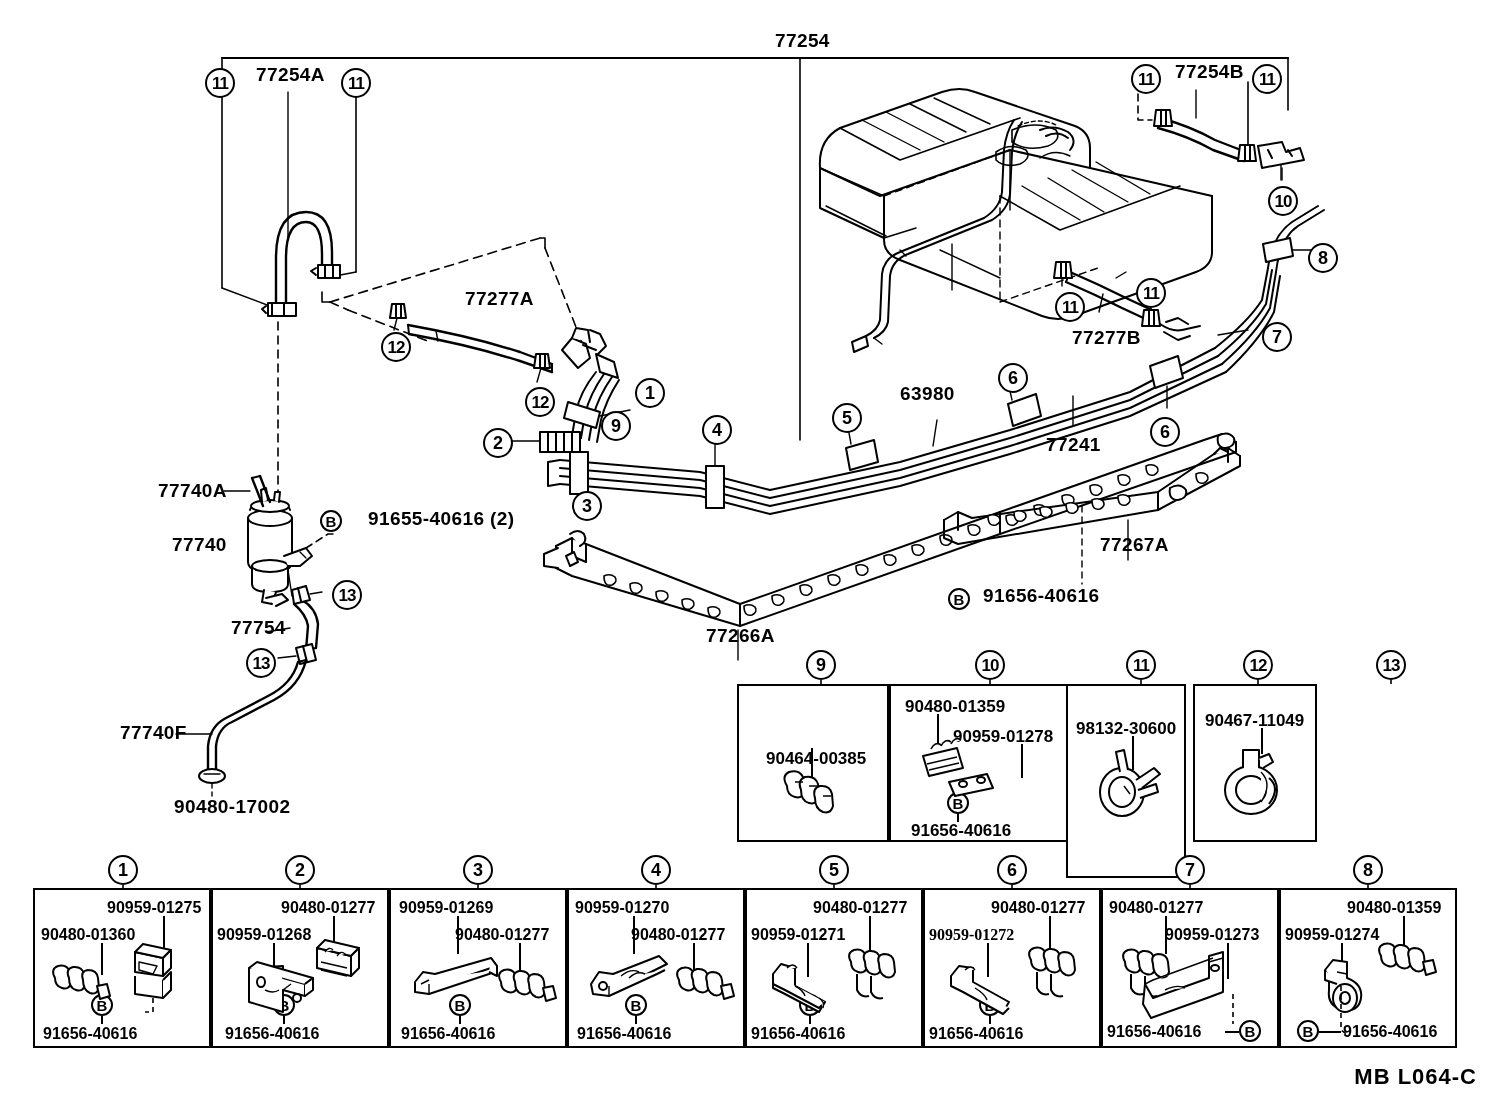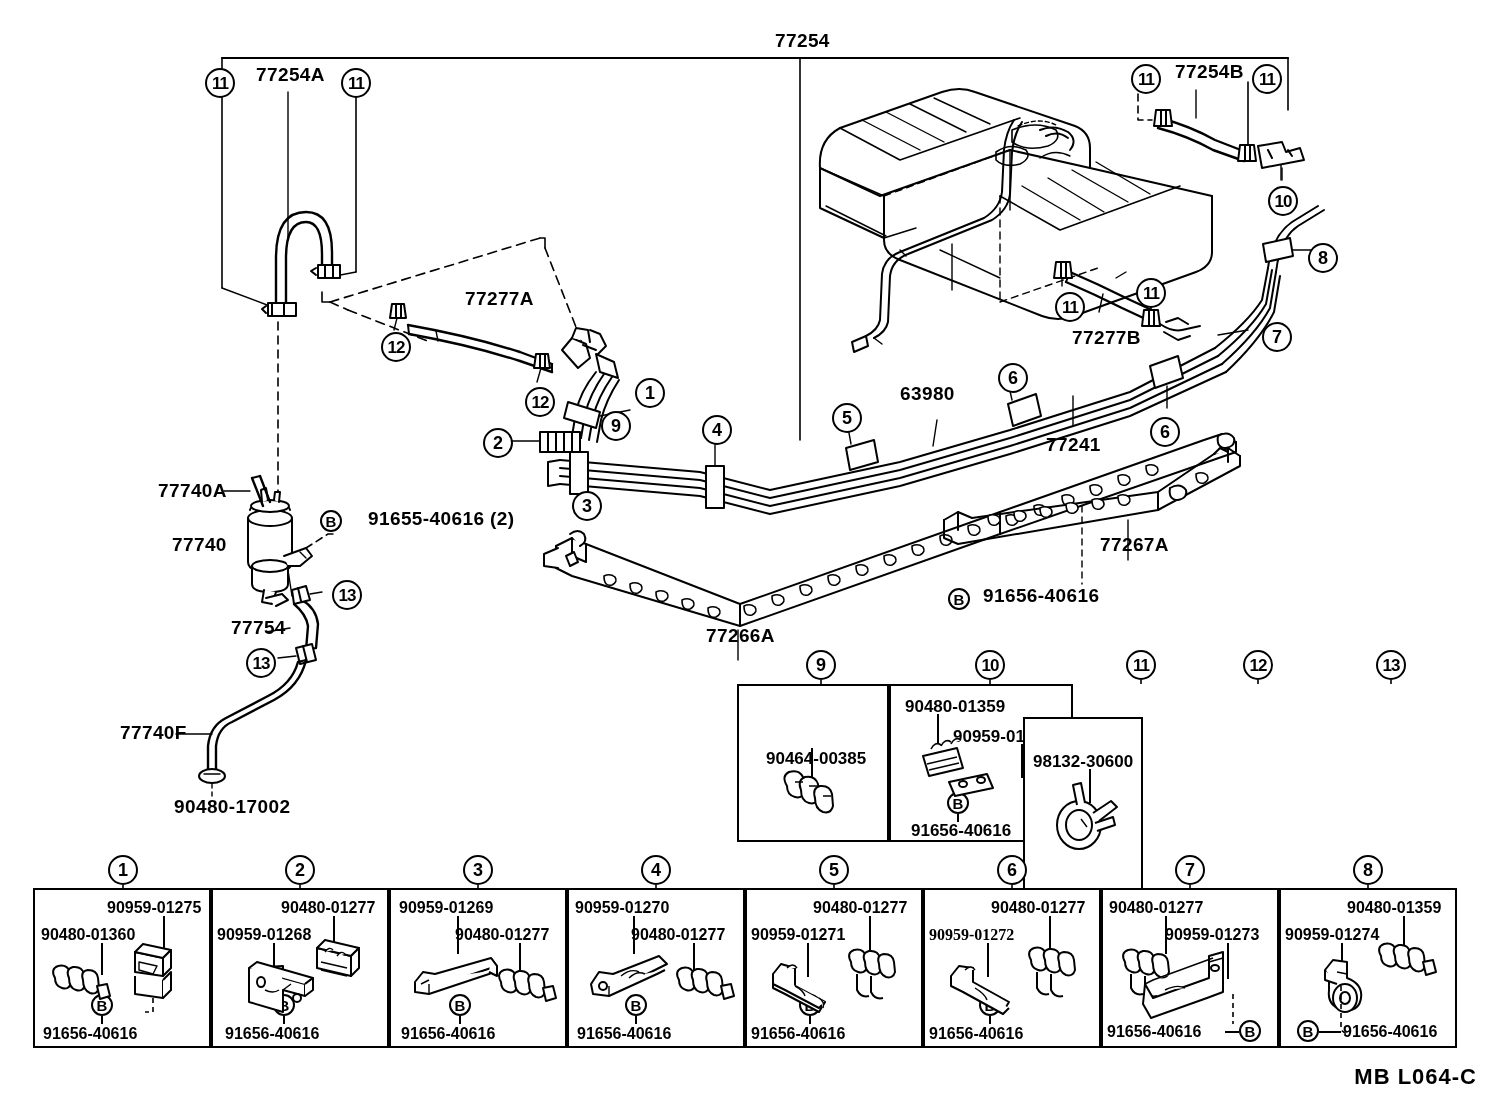--- a/index.html
+++ b/index.html
@@ -431,35 +431,49 @@
       <path d="M32 70 l34 -8 l6 20 l-34 8 Z"></path>
       <path d="M40 63 q4 -8 10 -4 M50 60 q4 -8 10 -4 M60 58 q4 -8 10 -4" stroke-width="1.6"></path>
       <path d="M36 78 l30 -7 M38 84 l30 -7" stroke-width="1.4"></path>
       <path d="M58 96 l38 -8 l6 14 l-38 8 Z"></path>
       <ellipse cx="72" cy="98" rx="4" ry="3"></ellipse>
       <ellipse cx="90" cy="94" rx="4" ry="3"></ellipse>
     </g>
   </svg>
 </div>
 
-<div class="lbox" style="left:1023px;top:684px;width:120px;height:194px;margin-top:33px;">
+<div class="lbox" style="left:1066px;top:684px;width:120px;height:194px;">
   <div class="ltxt" style="left:8px;top:34px;">98132-30600</div>
   <div class="ltick" style="left:64px;top:50px;height:34px;"></div>
   <svg width="120" height="158" style="position:absolute;left:0;top:0;">
     <g fill="#fff" stroke="#000" stroke-width="2" stroke-linejoin="round">
       <ellipse cx="54" cy="106" rx="22" ry="24"></ellipse>
       <ellipse cx="54" cy="106" rx="13" ry="15"></ellipse>
       <path d="M52 86 l-4 -20 l8 -2 l4 20"></path>
       <path d="M68 94 l18 -12 l6 6 l-18 14"></path>
       <path d="M70 104 l18 -6 l2 8 l-18 6"></path>
       <path d="M56 100 l6 8" stroke-width="1.4"></path>
     </g>
   </svg>
 </div>
 
+<div class="lbox" style="left:1193px;top:684px;width:124px;height:158px;">
+  <div class="ltxt" style="left:10px;top:26px;">90467-11049</div>
+  <div class="ltick" style="left:66px;top:42px;height:26px;"></div>
+  <svg width="124" height="158" style="position:absolute;left:0;top:0;">
+    <g fill="#fff" stroke="#000" stroke-width="2" stroke-linejoin="round">
+      <ellipse cx="56" cy="104" rx="26" ry="24"></ellipse>
+      <ellipse cx="56" cy="104" rx="15" ry="14"></ellipse>
+      <path d="M48 82 l0 -18 l16 0 l0 18"></path>
+      <path d="M64 72 l10 -4 l4 8 l-10 6"></path>
+      <path d="M74 92 q12 10 0 26"></path>
+      <path d="M66 86 q12 12 0 30" stroke-width="1.4"></path>
+    </g>
+  </svg>
+</div>
 
 
 <div class="lbox" style="left:33px;top:888px;width:178px;height:160px;">
   <div class="ltxt t2" style="left:72px;top:10px;">90959-01275</div>
   <div class="ltxt t2" style="left:6px;top:37px;">90480-01360</div>
   <div class="ltick" style="left:128px;top:26px;height:36px;"></div>
   <div class="ltick" style="left:66px;top:53px;height:32px;"></div>
   <div class="ltxt t2" style="left:8px;top:136px;">91656-40616</div>
   <div class="bsym" style="left:56px;top:104px;">B</div>
   <div class="ltick" style="left:66px;top:126px;height:8px;"></div>

